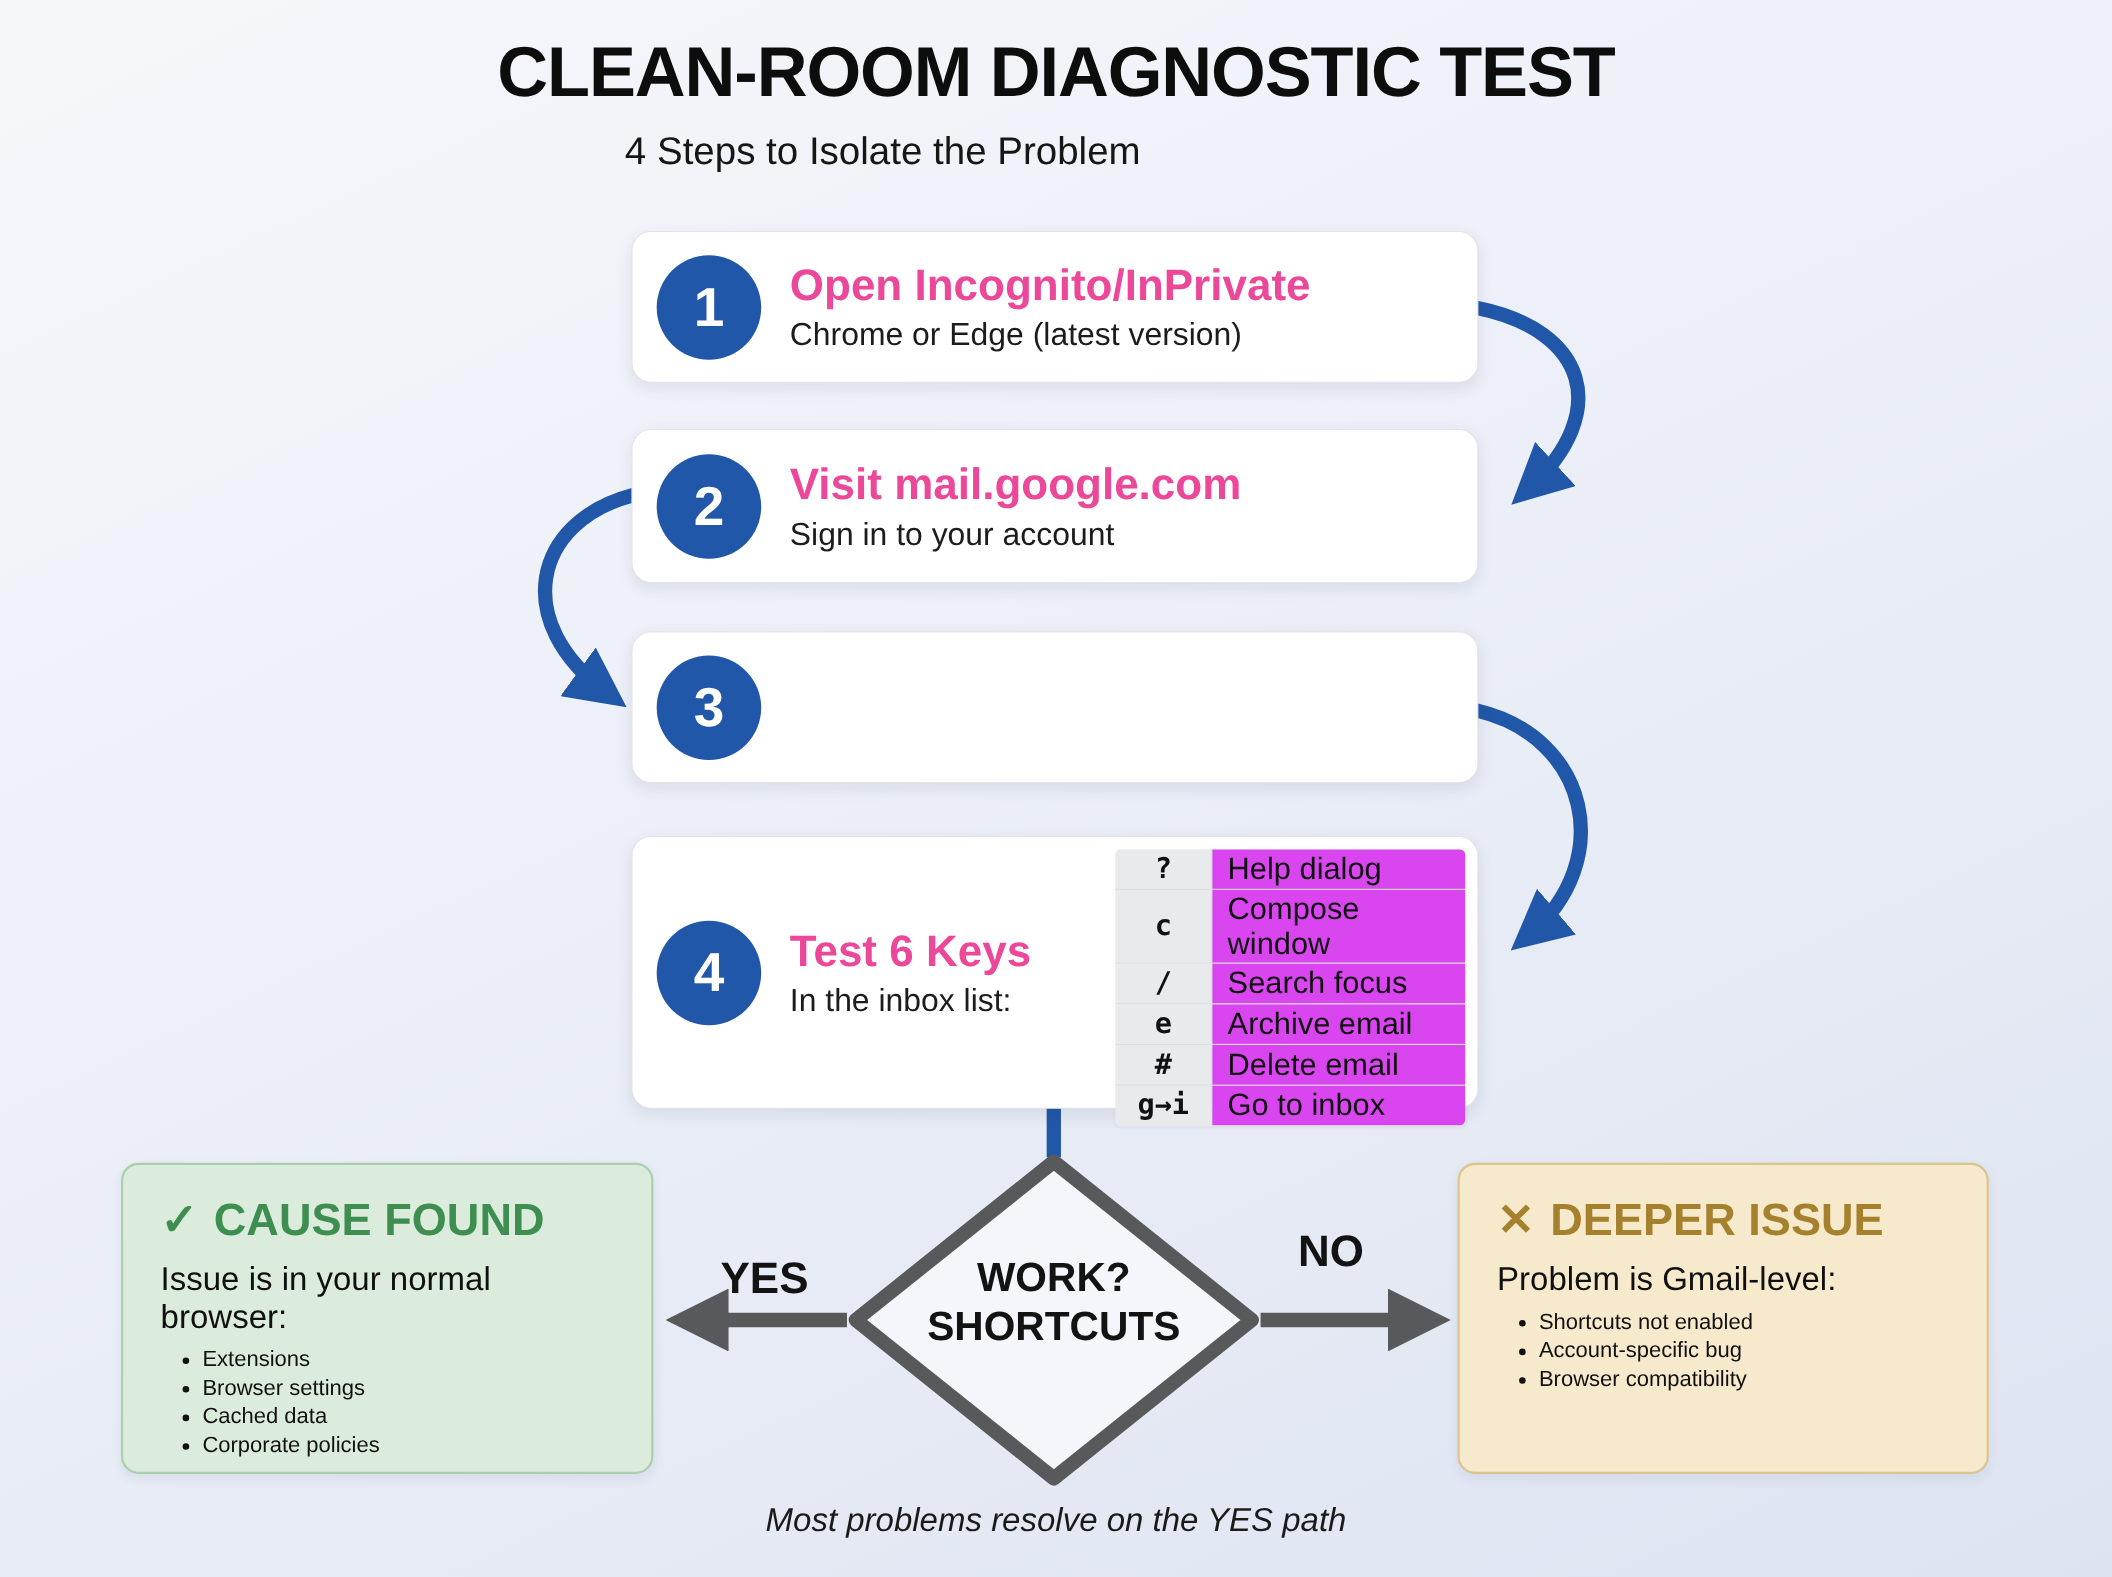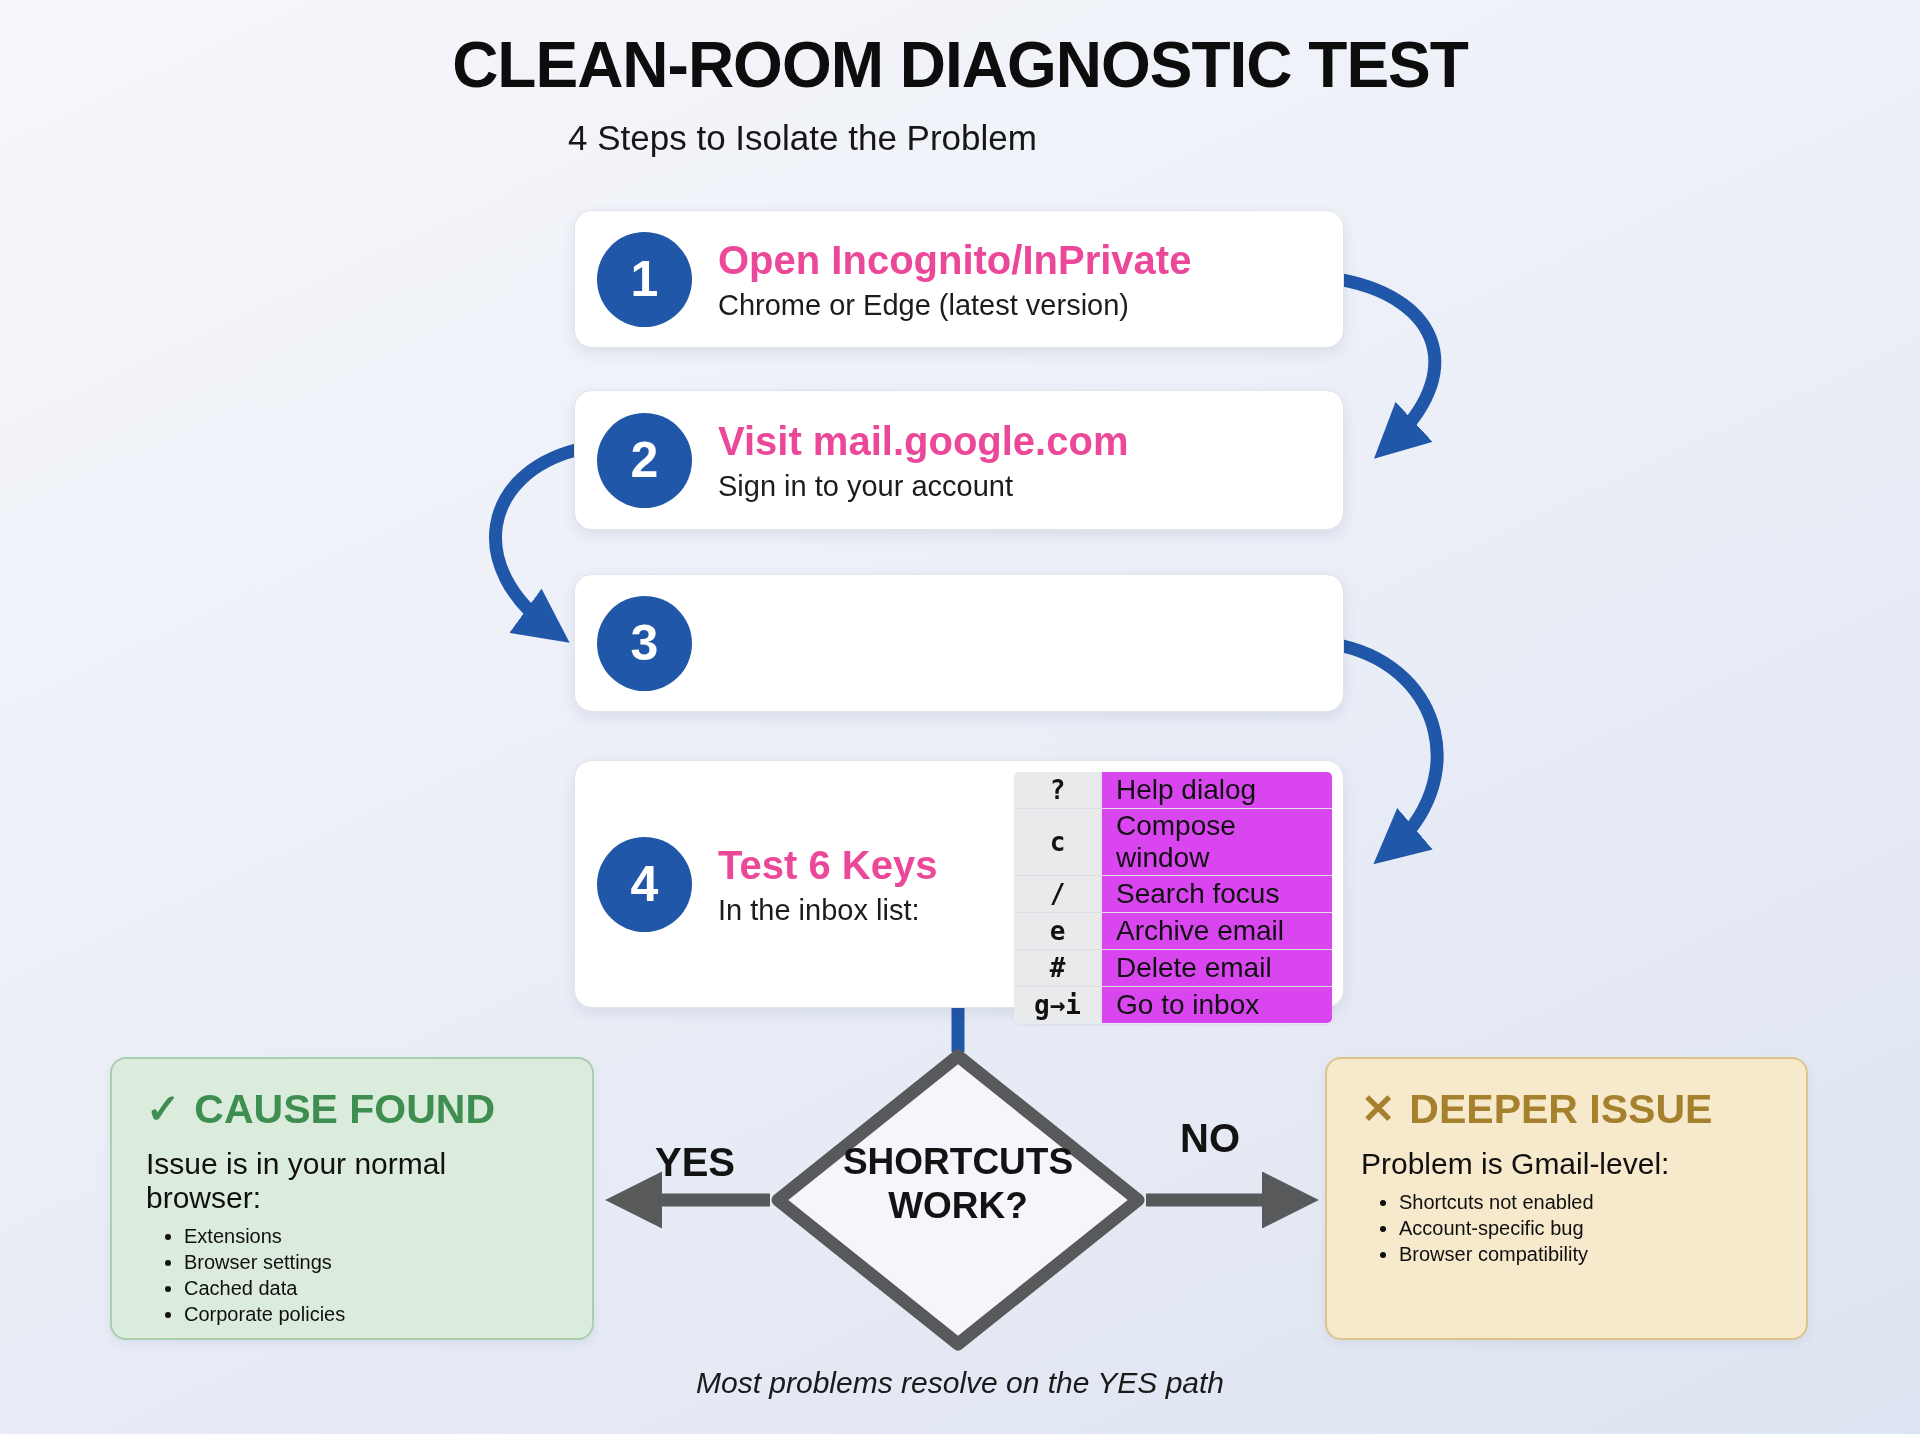--- a/index.html
+++ b/index.html
@@ -131,22 +131,22 @@
         </tr>
         <tr>
           <td class="k">g→i</td>
           <td class="v">Go to inbox</td>
         </tr>
       </tbody>
     </table>
   </div>
 
   <div class="decision-label">
+    <div>WORK?</div>
     <div>SHORTCUTS</div>
-    <div>WORK?</div>
   </div>
   <div class="branch-label yes-label">YES</div>
   <div class="branch-label no-label">NO</div>
 
   <div class="outcome outcome-yes">
     <div class="outcome-heading">
       <span>✓</span>
       <span>CAUSE FOUND</span>
     </div>
     <div class="outcome-lead">Issue is in your normal browser:</div>

